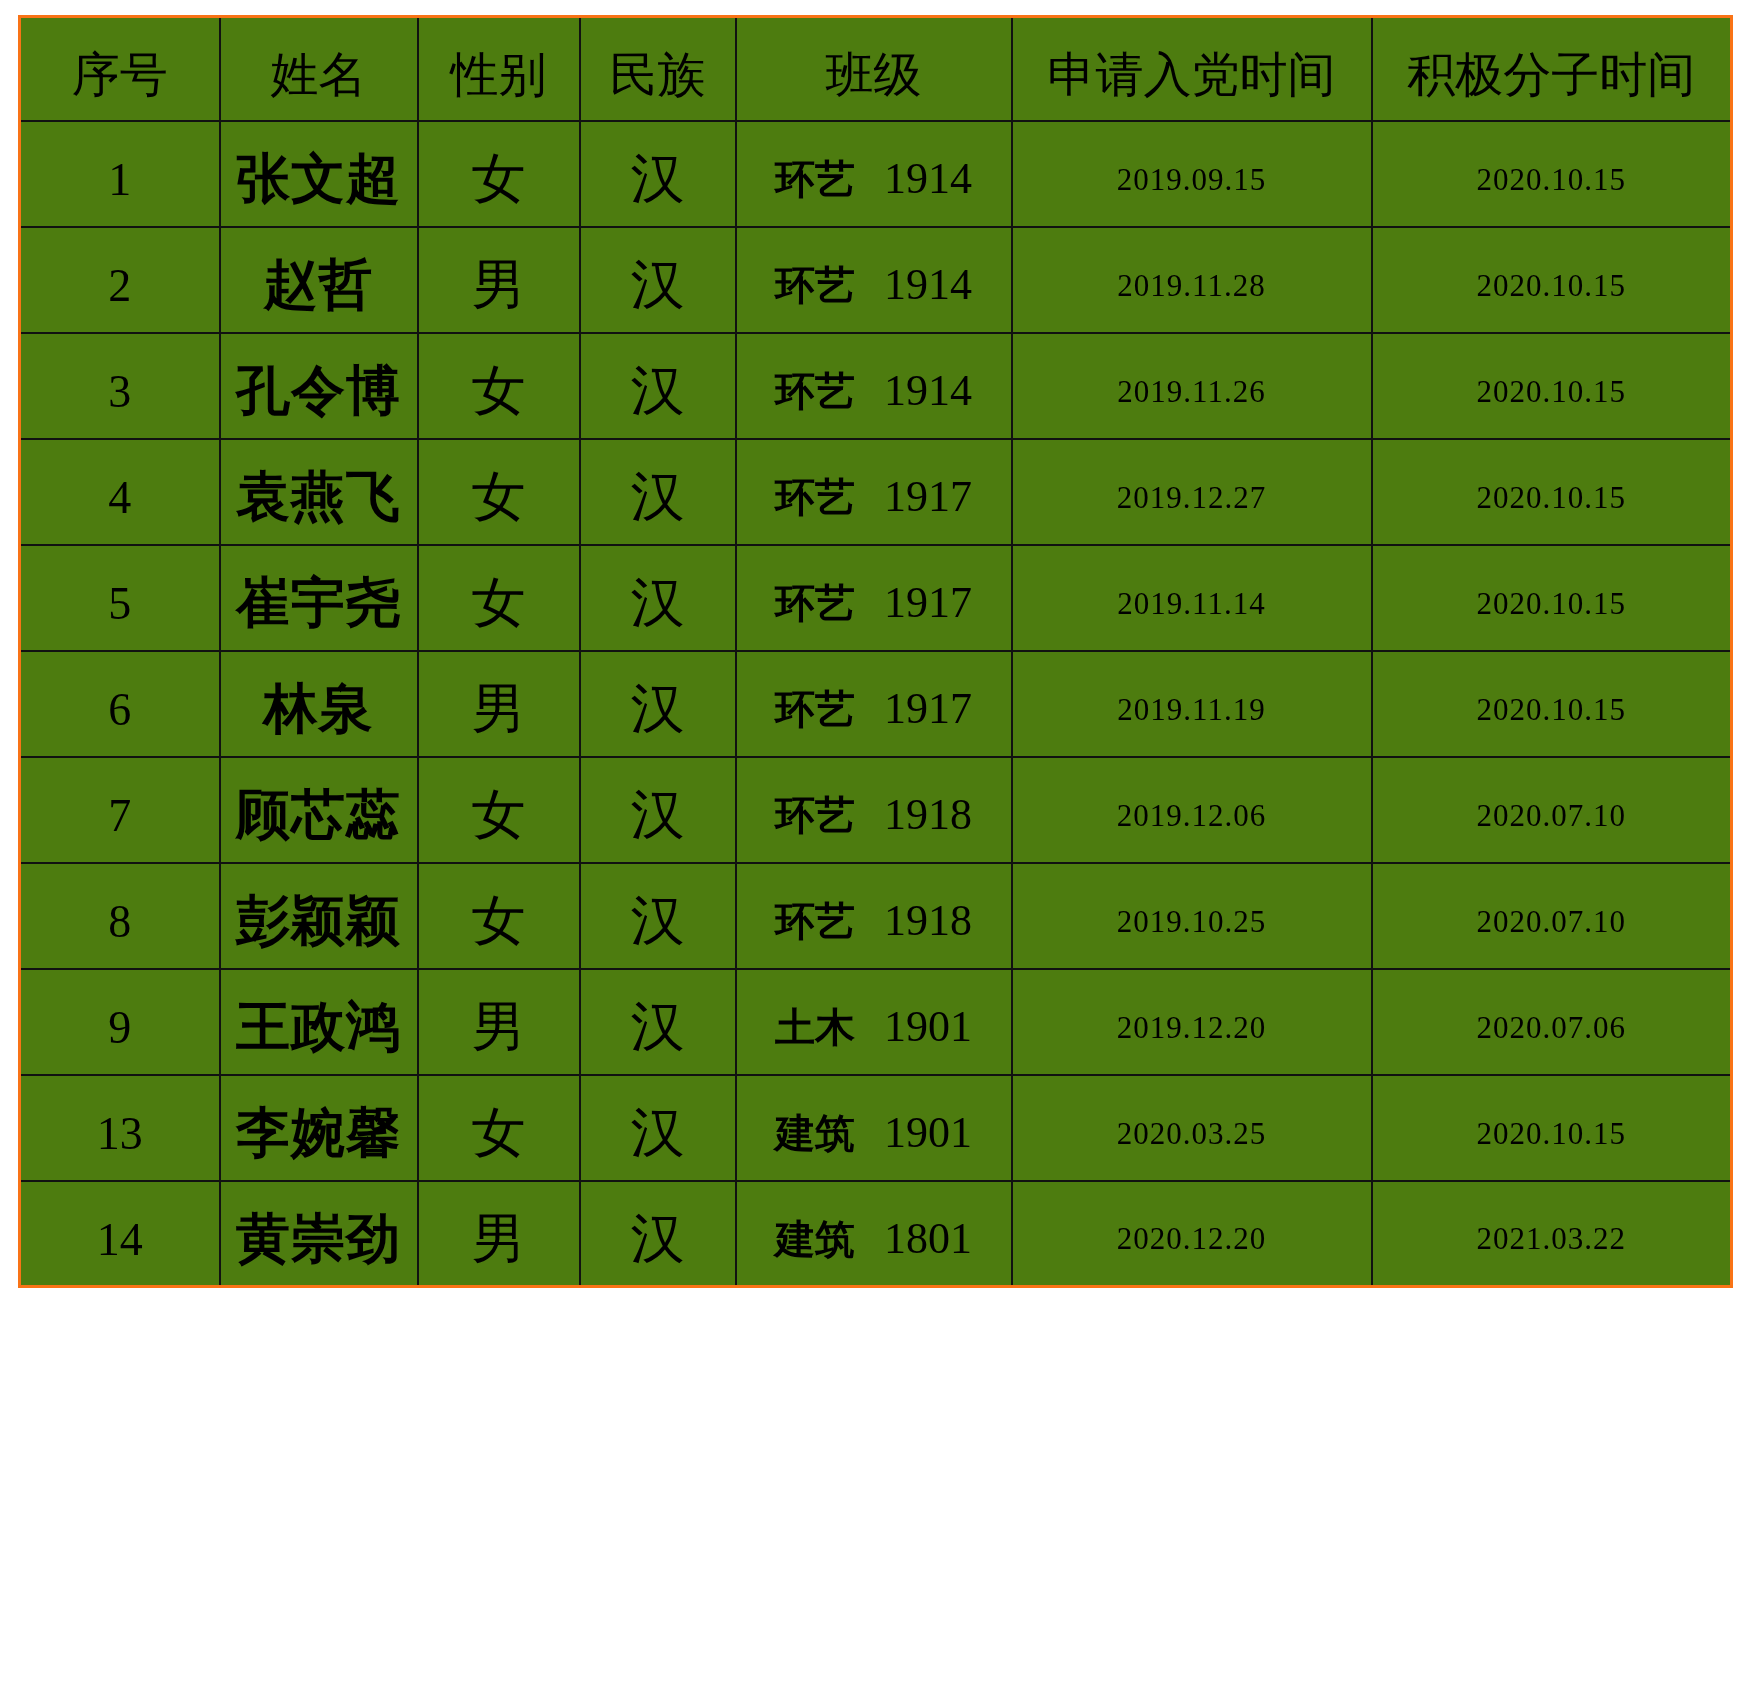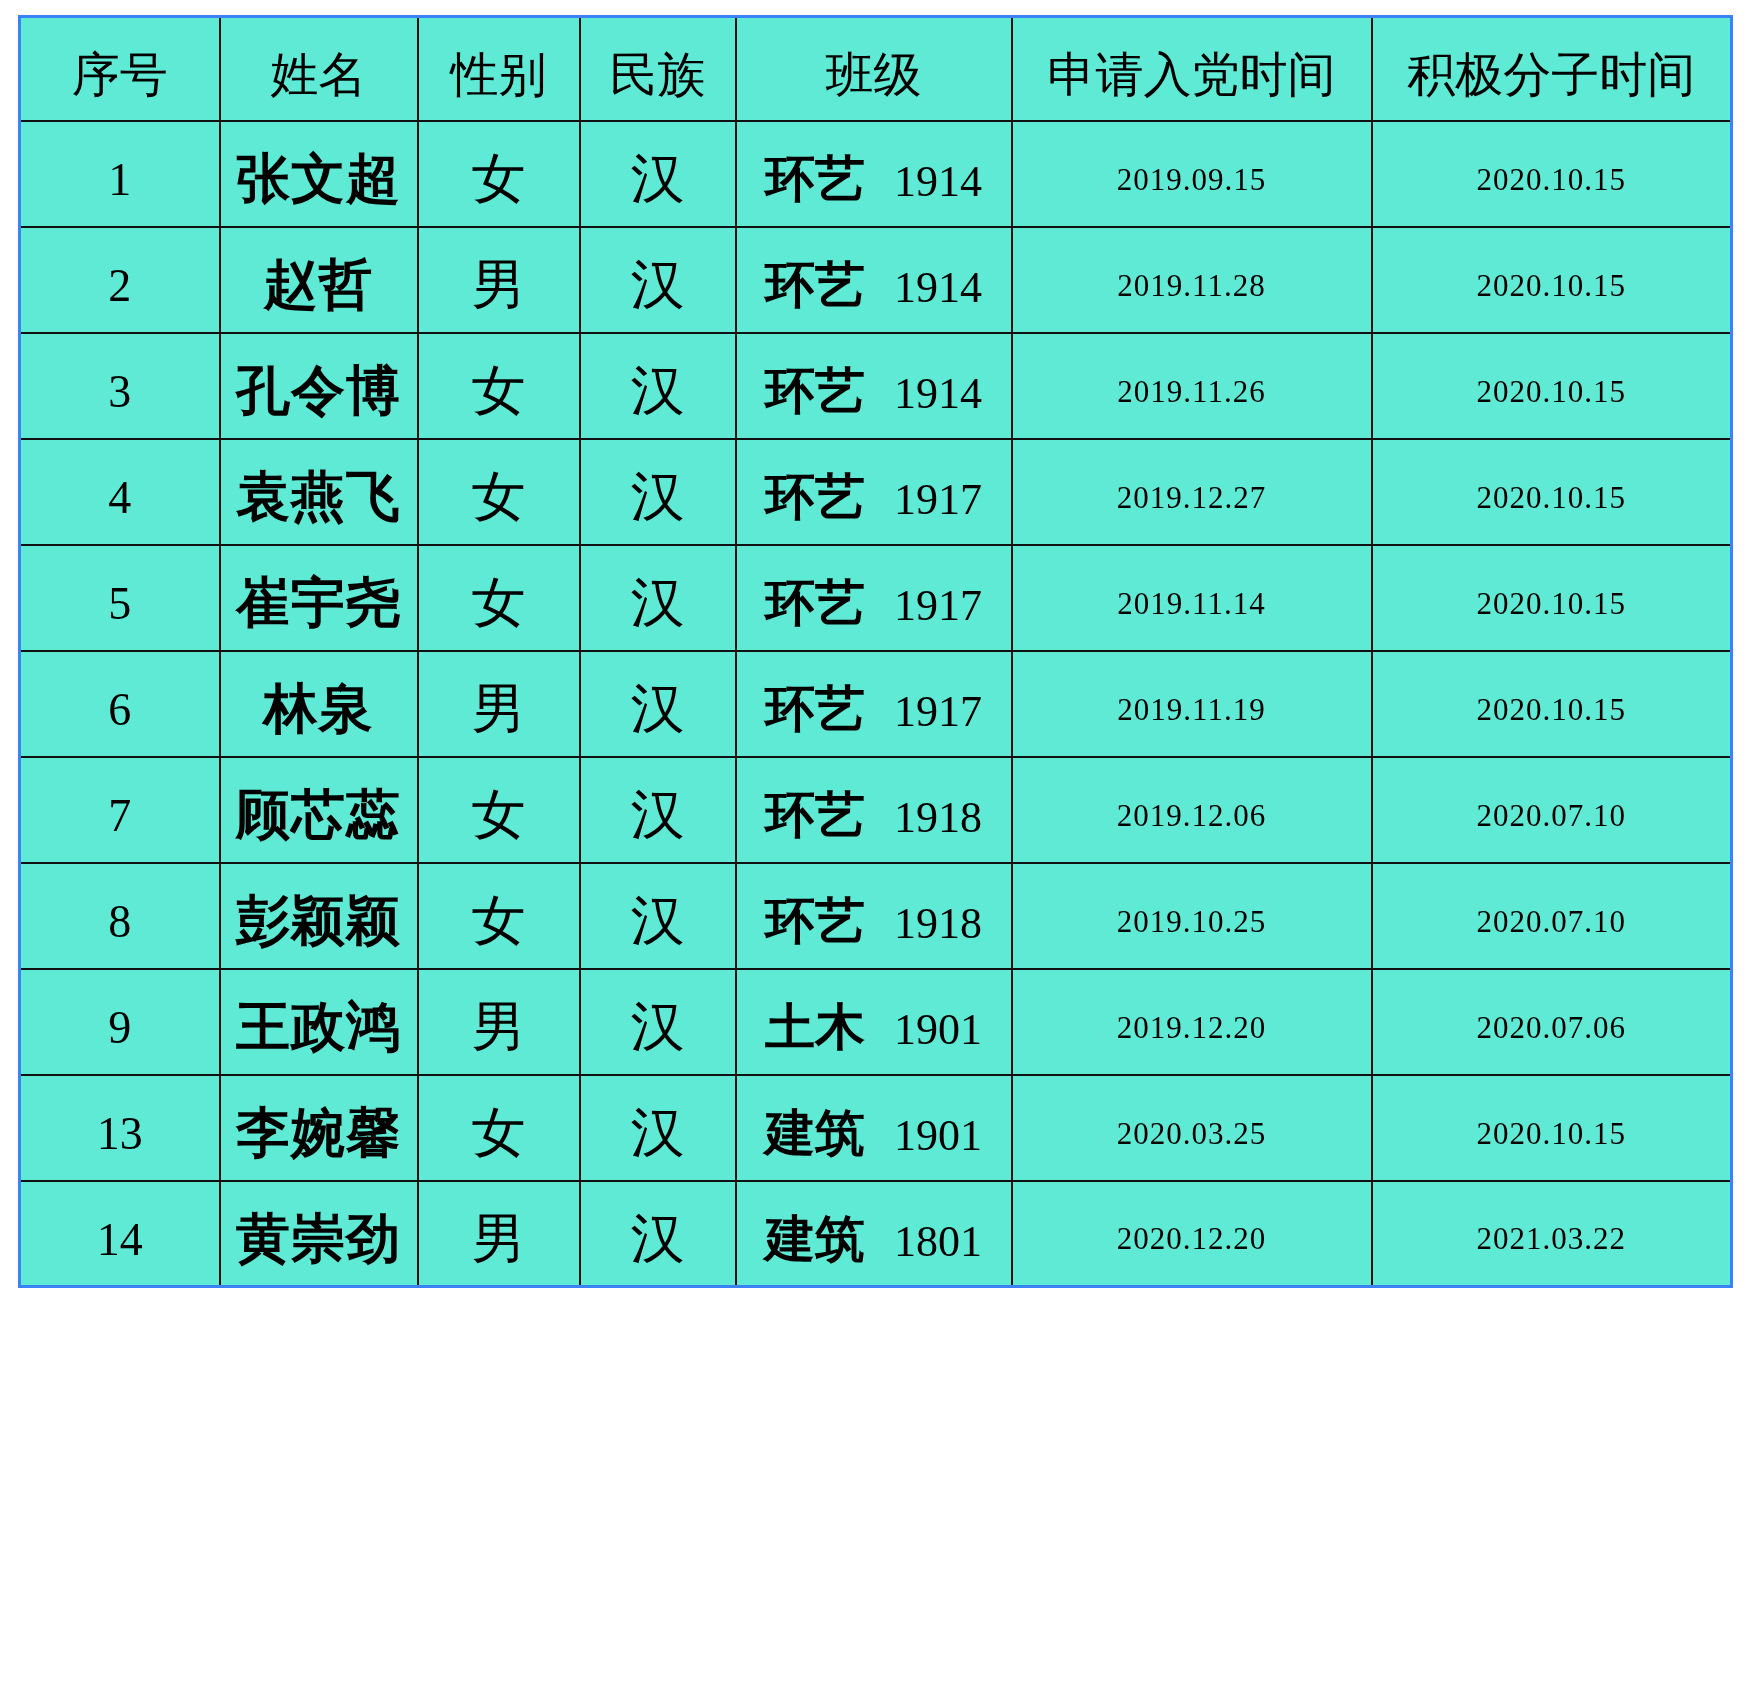--- a/index.html
+++ b/index.html
@@ -12,22 +12,22 @@
   }
   .table-wrap {
     position: absolute;
     left: 18px;
     top: 15px;
   }
   table.roster {
     border-collapse: collapse;
     table-layout: fixed;
     width: 1712px;
-    background: #5eead4;
-    border: 3px solid #3b82f6;
+    background: #4d7c0f;
+    border: 3px solid #f97316;
   }
   table.roster th,
   table.roster td {
     border: 2px solid #111111;
     text-align: center;
     vertical-align: middle;
     padding-top: 12px;
     overflow: hidden;
     white-space: nowrap;
   }
@@ -44,21 +44,21 @@
   
   .cn-name {
     font-family: "Liberation Sans", sans-serif;
     font-weight: 700;
     font-size: 54px;
     letter-spacing: 1px;
   }
   .cn-dept {
     font-family: "Liberation Sans", sans-serif;
     font-weight: 600;
-    font-size: 50px;
+    font-size: 40px;
   }
   
   .cn-light {
     font-family: "Liberation Sans", sans-serif;
     font-weight: 300;
     font-size: 54px;
   }
   
   .num-serif {
     font-family: "Liberation Serif", "DejaVu Serif", serif;

